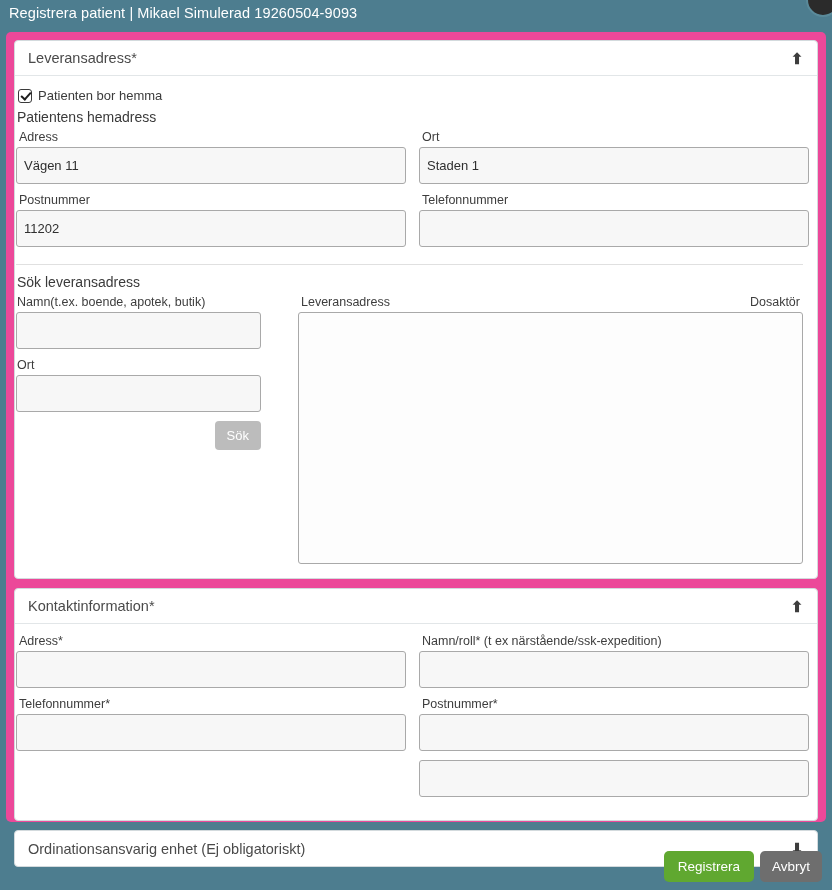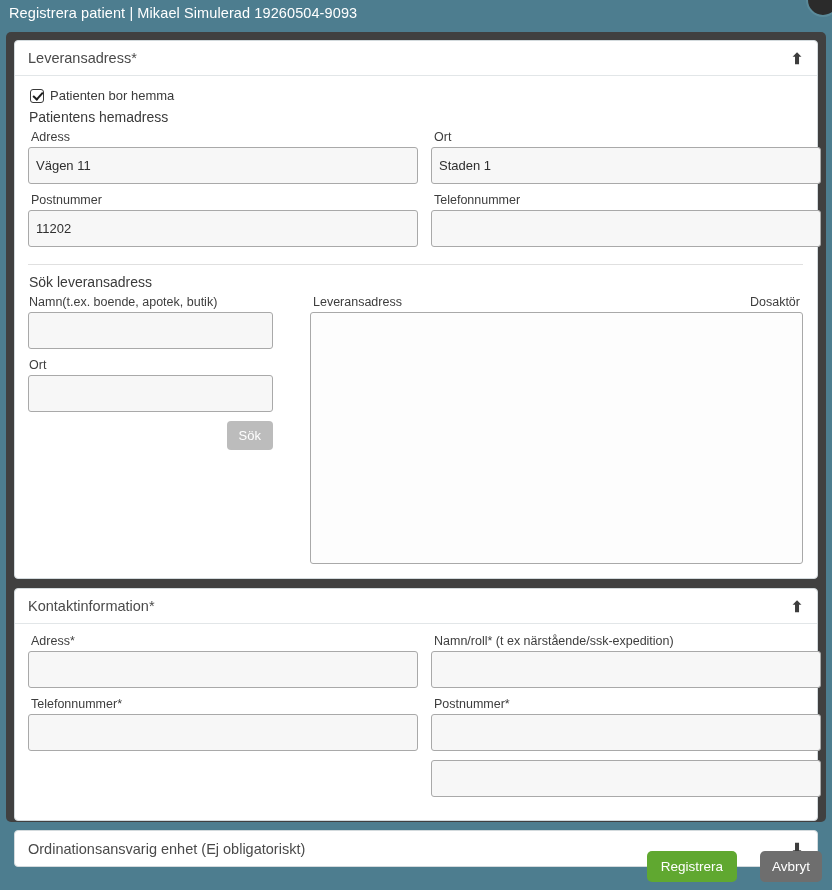--- a/index.html
+++ b/index.html
@@ -29,21 +29,21 @@
     border-radius: 50%;
     background: #2b2b2b;
     border: 2px solid #5a8a9a;
   }
 
   
   #container {
     position: absolute;
     top: 32px; left: 6px;
     width: 820px; height: 790px;
-    background: #404040;
+    background: #ec4899;
     border-radius: 5px;
     padding: 8px;
   }
 
   
   .panel {
     background: #ffffff;
     border: 1px solid #d3dadd;
     border-radius: 4px;
     margin-bottom: 9px;
@@ -64,21 +64,21 @@
     font-weight: normal;
   }
   .arrow {
     font-size: 15px;
     color: #3d3d3d;
     line-height: 1;
     width: 16px;
     text-align: center;
     font-weight: bold;
   }
-  .panel-body { padding: 10px 14px 14px 1px; margin-left: 12px; }
+  .panel-body { padding: 10px 14px 14px 1px; }
 
   
   .check-row {
     display: flex;
     align-items: center;
     margin: 2px 0 6px 2px;
   }
   .cbox {
     width: 14px; height: 14px;
     border: 1.6px solid #3a3a3a;
@@ -166,21 +166,21 @@
     border-radius: 3px;
     background: #fdfdfd;
     height: 252px;
   }
 
   
   #footer {
     position: absolute;
     right: 10px; top: 851px;
     display: flex;
-    gap: 23px;
+    gap: 6px;
   }
   .btn-reg { background: #60a830; height: 31px; font-size: 13.5px; padding: 0 14px; border-radius: 5px; }
   .btn-avb { background: #6e6e6e; height: 31px; font-size: 13.5px; padding: 0 12px; border-radius: 5px; }
 </style>
 </head>
 <body>
 
 <div id="titlebar">
   <span>Registrera patient | Mikael Simulerad 19260504-9093</span>
   <div id="corner-blob"></div>

